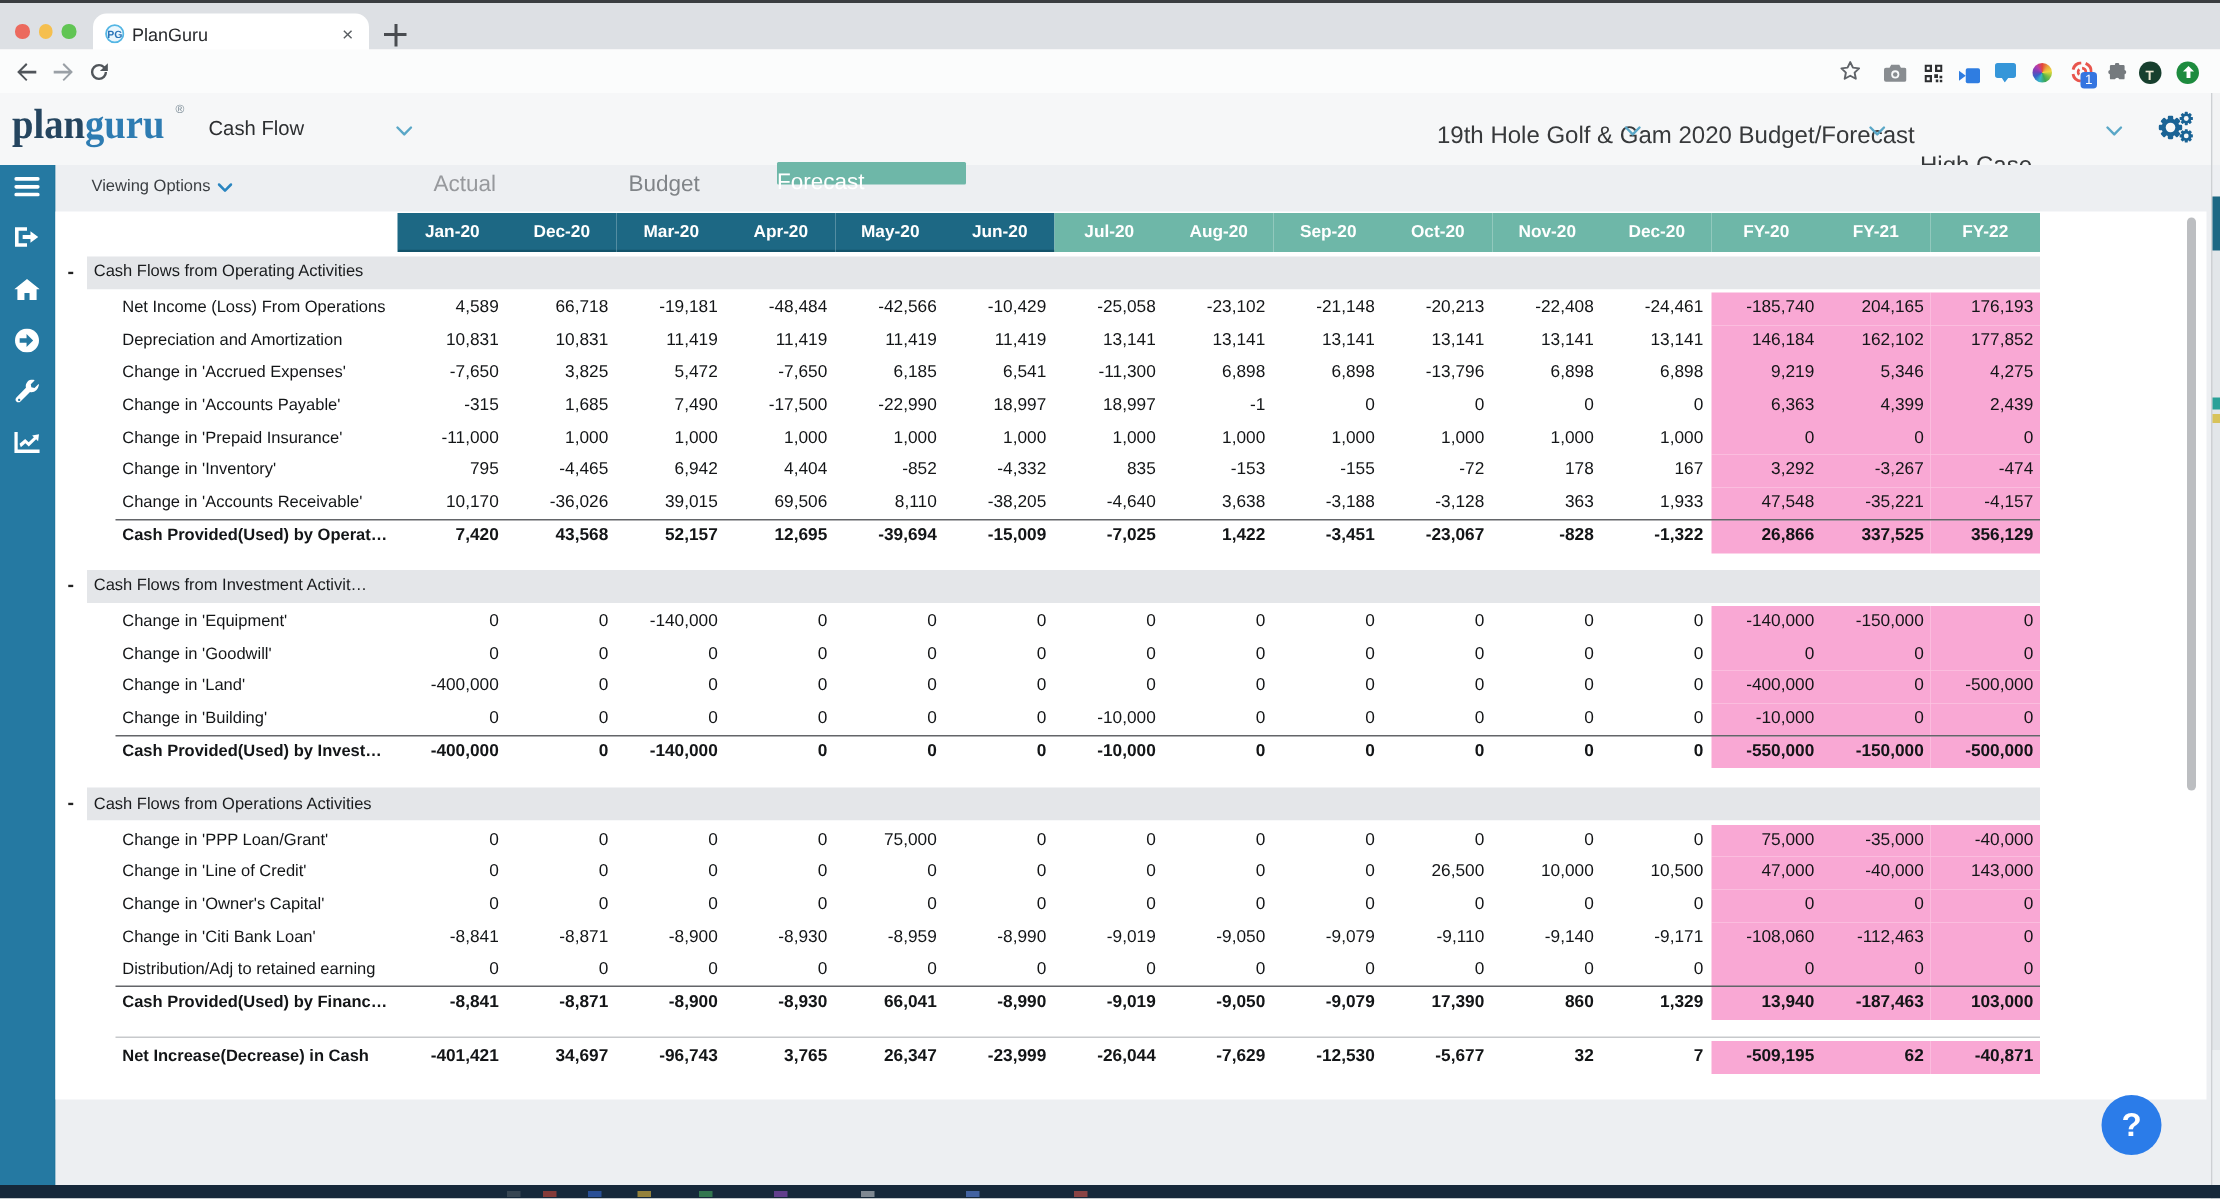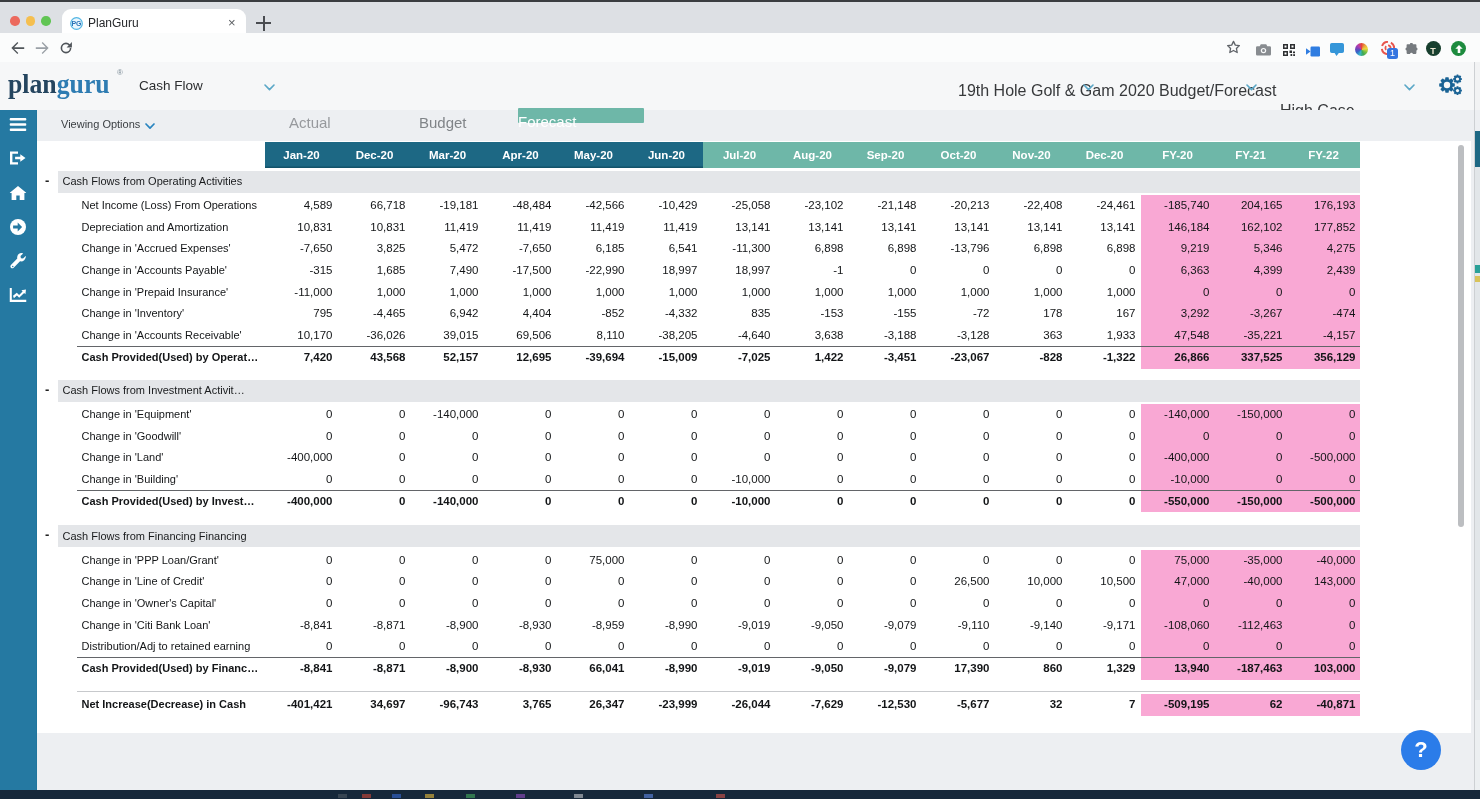--- a/index.html
+++ b/index.html
@@ -297,21 +297,21 @@
       </div>
       <div class="blk" style="top:291.5px;height:111.0px;padding-top:2.5px">
         <div class="row"><span class="lbl">Change in 'Equipment'</span><span class="c">0</span><span class="c">0</span><span class="c">-140,000</span><span class="c">0</span><span class="c">0</span><span class="c">0</span><span class="c">0</span><span class="c">0</span><span class="c">0</span><span class="c">0</span><span class="c">0</span><span class="c">0</span><span class="c fy">-140,000</span><span class="c fy">-150,000</span><span class="c fy">0</span></div>
         <div class="row"><span class="lbl">Change in 'Goodwill'</span><span class="c">0</span><span class="c">0</span><span class="c">0</span><span class="c">0</span><span class="c">0</span><span class="c">0</span><span class="c">0</span><span class="c">0</span><span class="c">0</span><span class="c">0</span><span class="c">0</span><span class="c">0</span><span class="c fy">0</span><span class="c fy">0</span><span class="c fy">0</span></div>
         <div class="row"><span class="lbl">Change in 'Land'</span><span class="c">-400,000</span><span class="c">0</span><span class="c">0</span><span class="c">0</span><span class="c">0</span><span class="c">0</span><span class="c">0</span><span class="c">0</span><span class="c">0</span><span class="c">0</span><span class="c">0</span><span class="c">0</span><span class="c fy">-400,000</span><span class="c fy">0</span><span class="c fy">-500,000</span></div>
         <div class="row"><span class="lbl">Change in 'Building'</span><span class="c">0</span><span class="c">0</span><span class="c">0</span><span class="c">0</span><span class="c">0</span><span class="c">0</span><span class="c">-10,000</span><span class="c">0</span><span class="c">0</span><span class="c">0</span><span class="c">0</span><span class="c">0</span><span class="c fy">-10,000</span><span class="c fy">0</span><span class="c fy">0</span></div>
         <div class="row tot"><span class="lbl">Cash Provided(Used) by Invest…</span><span class="c">-400,000</span><span class="c">0</span><span class="c">-140,000</span><span class="c">0</span><span class="c">0</span><span class="c">0</span><span class="c">-10,000</span><span class="c">0</span><span class="c">0</span><span class="c">0</span><span class="c">0</span><span class="c">0</span><span class="c fy">-550,000</span><span class="c fy">-150,000</span><span class="c fy">-500,000</span></div>
       </div>
       <div class="sbar" style="top:415px">
         <span class="minus">-</span>
-        <span class="st">Cash Flows from Financing Financing</span>
+        <span class="st">Cash Flows from Operations Activities</span>
       </div>
       <div class="blk" style="top:437px;height:132.7px;padding-top:2.5px">
         <div class="row"><span class="lbl">Change in 'PPP Loan/Grant'</span><span class="c">0</span><span class="c">0</span><span class="c">0</span><span class="c">0</span><span class="c">75,000</span><span class="c">0</span><span class="c">0</span><span class="c">0</span><span class="c">0</span><span class="c">0</span><span class="c">0</span><span class="c">0</span><span class="c fy">75,000</span><span class="c fy">-35,000</span><span class="c fy">-40,000</span></div>
         <div class="row"><span class="lbl">Change in 'Line of Credit'</span><span class="c">0</span><span class="c">0</span><span class="c">0</span><span class="c">0</span><span class="c">0</span><span class="c">0</span><span class="c">0</span><span class="c">0</span><span class="c">0</span><span class="c">26,500</span><span class="c">10,000</span><span class="c">10,500</span><span class="c fy">47,000</span><span class="c fy">-40,000</span><span class="c fy">143,000</span></div>
         <div class="row"><span class="lbl">Change in 'Owner's Capital'</span><span class="c">0</span><span class="c">0</span><span class="c">0</span><span class="c">0</span><span class="c">0</span><span class="c">0</span><span class="c">0</span><span class="c">0</span><span class="c">0</span><span class="c">0</span><span class="c">0</span><span class="c">0</span><span class="c fy">0</span><span class="c fy">0</span><span class="c fy">0</span></div>
         <div class="row"><span class="lbl">Change in 'Citi Bank Loan'</span><span class="c">-8,841</span><span class="c">-8,871</span><span class="c">-8,900</span><span class="c">-8,930</span><span class="c">-8,959</span><span class="c">-8,990</span><span class="c">-9,019</span><span class="c">-9,050</span><span class="c">-9,079</span><span class="c">-9,110</span><span class="c">-9,140</span><span class="c">-9,171</span><span class="c fy">-108,060</span><span class="c fy">-112,463</span><span class="c fy">0</span></div>
         <div class="row"><span class="lbl">Distribution/Adj to retained earning</span><span class="c">0</span><span class="c">0</span><span class="c">0</span><span class="c">0</span><span class="c">0</span><span class="c">0</span><span class="c">0</span><span class="c">0</span><span class="c">0</span><span class="c">0</span><span class="c">0</span><span class="c">0</span><span class="c fy">0</span><span class="c fy">0</span><span class="c fy">0</span></div>
         <div class="row tot"><span class="lbl">Cash Provided(Used) by Financ…</span><span class="c">-8,841</span><span class="c">-8,871</span><span class="c">-8,900</span><span class="c">-8,930</span><span class="c">66,041</span><span class="c">-8,990</span><span class="c">-9,019</span><span class="c">-9,050</span><span class="c">-9,079</span><span class="c">17,390</span><span class="c">860</span><span class="c">1,329</span><span class="c fy">13,940</span><span class="c fy">-187,463</span><span class="c fy">103,000</span></div>
       </div>
       <div class="blk netblk" style="top:583px;height:36px;padding-top:1px">

